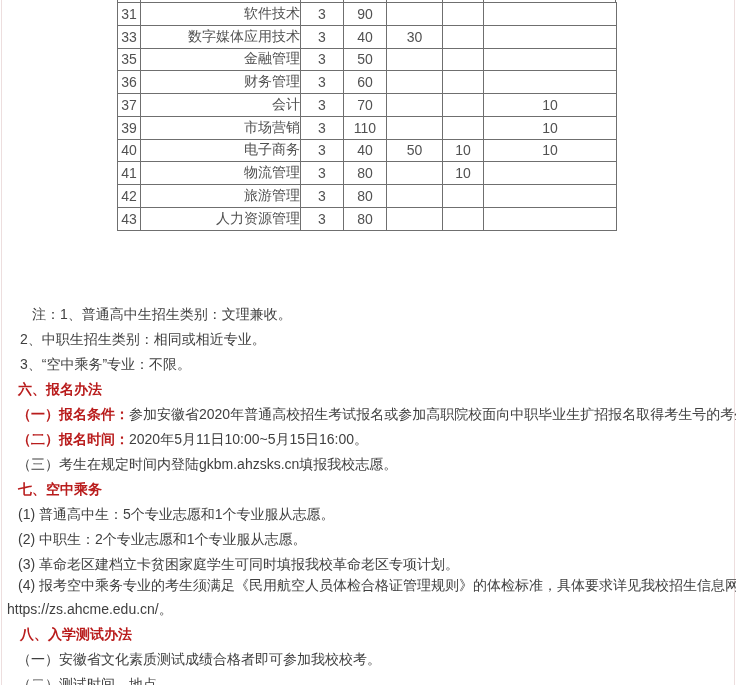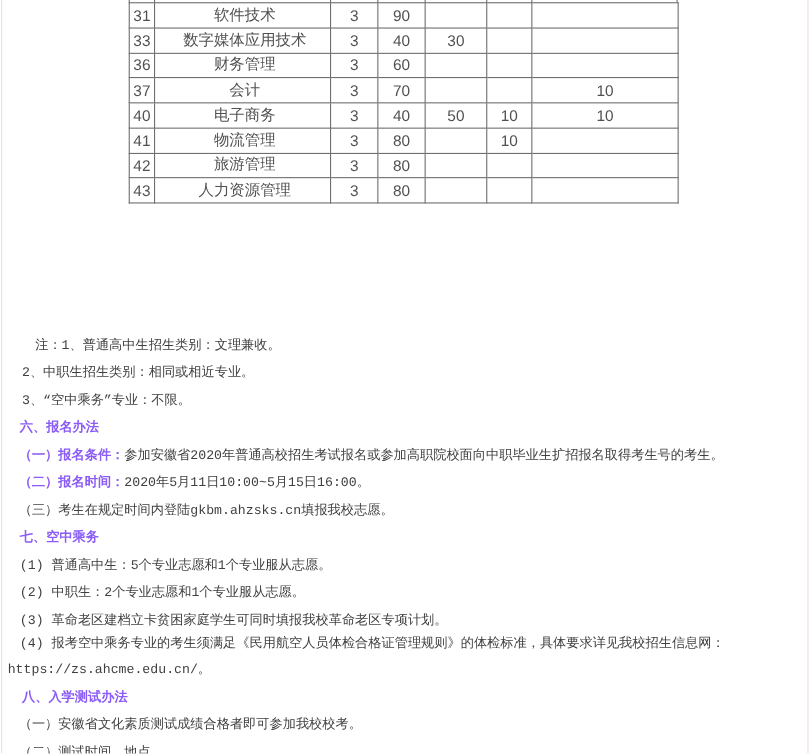--- a/index.html
+++ b/index.html
@@ -9,29 +9,29 @@
   .edge { position:absolute; top:0; bottom:0; width:1px; background:#eddede; }
   .edge-left { left:1px; }
   .edge-right { left:734px; }
 
   
   .majors-table { position:absolute; left:117px; top:2px; width:499px;
                   border-collapse:collapse; table-layout:fixed; }
   .majors-table td { border:1px solid #6f6f6f; height:22.77px; font-size:14px;
                      color:#515151; overflow:hidden; white-space:nowrap; }
   .cell-num  { text-align:center; }
-  .cell-name { text-align:center; padding-left:4px; }
+  .cell-name { text-align:right; padding-left:4px; }
   .stubs { position:absolute; left:117px; top:0; width:499px; height:2px; display:flex; }
   .stubs span { height:2px; border-left:1px solid #6f6f6f; }
   .stubs span:last-child { border-right:1px solid #6f6f6f; }
 
   
-  .para { position:absolute; font-size:12px; line-height:17px; color:#3f3f3f;
-          white-space:nowrap;font-family:Liberation Mono, monospace; }
-  .para .b { font-weight:bold; color:#8b5cf6; }
+  .para { position:absolute; font-size:14px; line-height:17px; color:#3f3f3f;
+          white-space:nowrap; }
+  .para .b { font-weight:bold; color:#b91c1c; }
 </style>
 </head>
 <body>
 
 <div class="page">
   <div class="edge edge-left"></div>
   <div class="edge edge-right"></div>
 
   <div class="stubs">
       <span style="width: 23px;"></span>
@@ -66,33 +66,51 @@
         <tr>
           <td class="cell-num">33</td>
           <td class="cell-name">数字媒体应用技术</td>
           <td class="cell-num">3</td>
           <td class="cell-num">40</td>
           <td class="cell-num">30</td>
           <td class="cell-num"></td>
           <td class="cell-num"></td>
         </tr>
         <tr>
+          <td class="cell-num">35</td>
+          <td class="cell-name">金融管理</td>
+          <td class="cell-num">3</td>
+          <td class="cell-num">50</td>
+          <td class="cell-num"></td>
+          <td class="cell-num"></td>
+          <td class="cell-num"></td>
+        </tr>
+        <tr>
           <td class="cell-num">36</td>
           <td class="cell-name">财务管理</td>
           <td class="cell-num">3</td>
           <td class="cell-num">60</td>
           <td class="cell-num"></td>
           <td class="cell-num"></td>
           <td class="cell-num"></td>
         </tr>
         <tr>
           <td class="cell-num">37</td>
           <td class="cell-name">会计</td>
           <td class="cell-num">3</td>
           <td class="cell-num">70</td>
+          <td class="cell-num"></td>
+          <td class="cell-num"></td>
+          <td class="cell-num">10</td>
+        </tr>
+        <tr>
+          <td class="cell-num">39</td>
+          <td class="cell-name">市场营销</td>
+          <td class="cell-num">3</td>
+          <td class="cell-num">110</td>
           <td class="cell-num"></td>
           <td class="cell-num"></td>
           <td class="cell-num">10</td>
         </tr>
         <tr>
           <td class="cell-num">40</td>
           <td class="cell-name">电子商务</td>
           <td class="cell-num">3</td>
           <td class="cell-num">40</td>
           <td class="cell-num">50</td>

